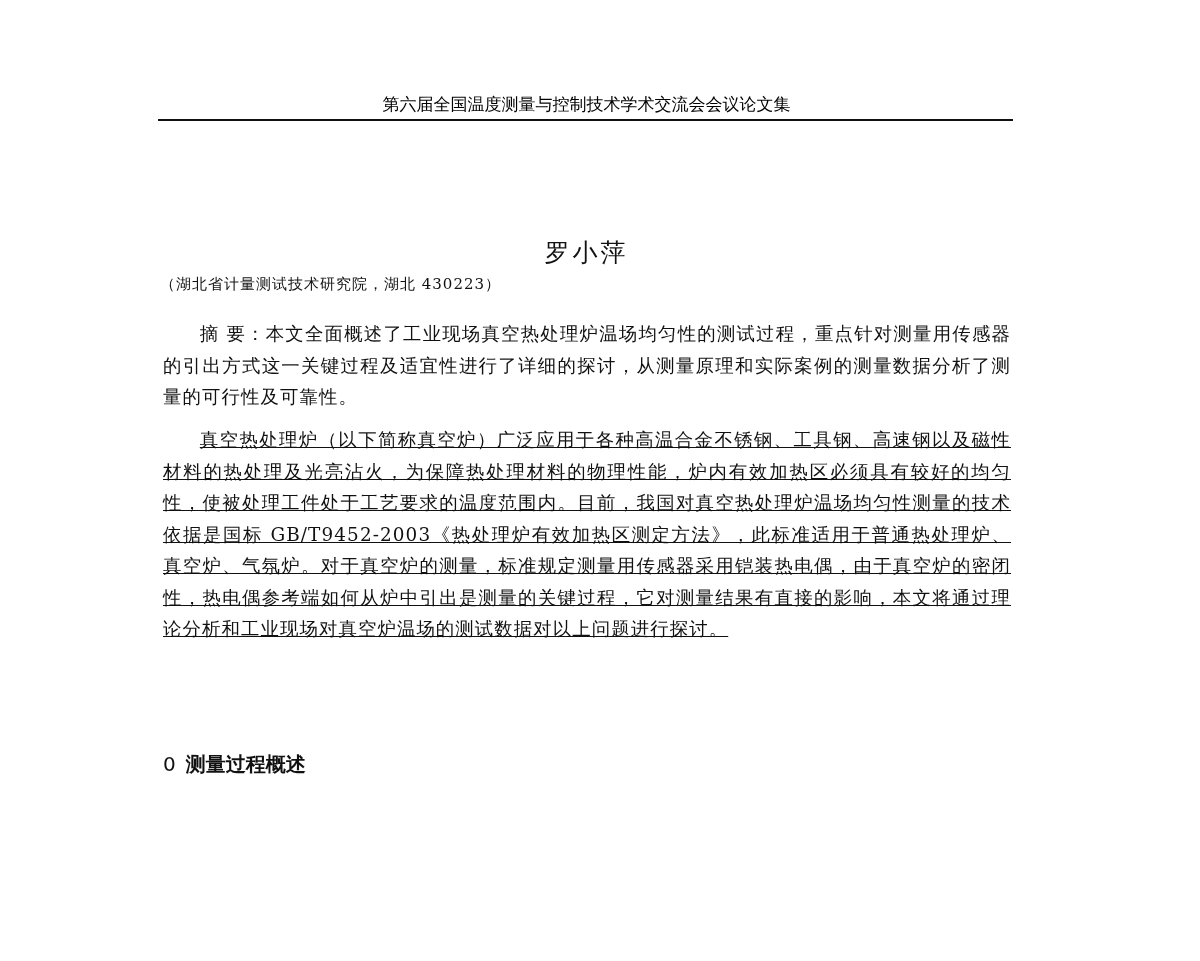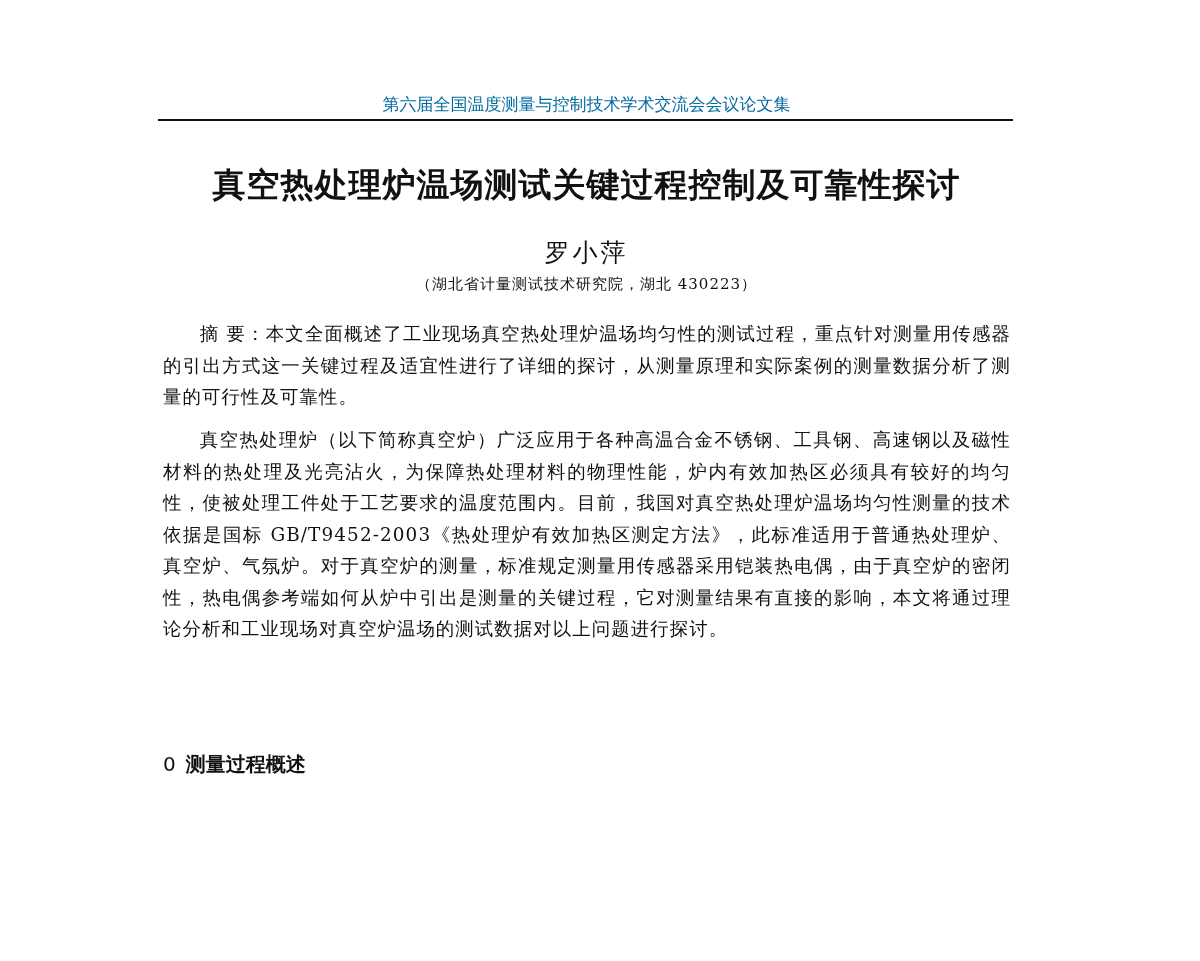--- a/index.html
+++ b/index.html
@@ -1,46 +1,45 @@
 <!DOCTYPE html>
 <html><head>
 <meta charset="utf-8">
 <style>
   html, body { margin: 0; padding: 0; background: #ffffff; }
   body { width: 1200px; height: 961px; overflow: hidden; position: relative;
          font-family: "DejaVu Serif", "Liberation Serif", serif; color: #111; }
   .page { position: absolute; left: 0; top: 0; width: 1200px; height: 961px; }
   .running-header { position: absolute; left: 160px; width: 853px; top: 93px;
-    text-align: center; font-size: 17px; letter-spacing: 0px; color: #0369a1; }
+    text-align: center; font-size: 17px; letter-spacing: 0px; color: #000000; }
   .header-rule { position: absolute; left: 158px; width: 855px; top: 119px; height: 2px; background: #111; }
   .title { position: absolute; left: 160px; width: 853px; top: 163px; text-align: center;
     font-family: "DejaVu Sans", "Liberation Sans", sans-serif; font-weight: bold;
     font-size: 33px; letter-spacing: 1px; color: #111; }
   .author { position: absolute; left: 160px; width: 853px; top: 236px; text-align: center;
     font-size: 25px; letter-spacing: 3px; }
-  .affiliation { position: absolute; left: 160px; width: 853px; top: 275px; text-align: center;
+  .affiliation { position: absolute; left: 160px; width: 853px; top: 275px; 
     font-size: 15px; letter-spacing: 1px; }
   .para { position: absolute; left: 163px; width: 848px; font-size: 18.4px; line-height: 31.5px;
     text-align: justify; text-indent: 2em; letter-spacing: 1.1px; margin: 0; }
   .para .kw { font-family: "DejaVu Sans", "Liberation Sans", sans-serif; font-weight: normal; }
   .abstract { top: 318px; }
-  .intro { top: 424px; }
+  .intro { top: 424px; text-decoration: underline; }
   .section-heading { position: absolute; left: 163px; top: 751px;
     font-family: "DejaVu Sans", "Liberation Sans", sans-serif; font-weight: bold; font-size: 20px; }
   .section-heading .num { font-weight: normal; margin-right: 10px; }
   .body1 { top: 799px; letter-spacing: 0.6px; }
 </style>
 </head>
 <body>
 
 <div class="page">
   <div class="running-header">第六届全国温度测量与控制技术学术交流会会议论文集</div>
   <div class="header-rule"></div>
 
-  <div class="title">真空热处理炉温场测试关键过程控制及可靠性探讨</div>
   <div class="author">罗小萍</div>
   <div class="affiliation">（湖北省计量测试技术研究院，湖北 430223）</div>
 
   <p class="para abstract"><span class="kw">摘 要：</span><span>本文全面概述了工业现场真空热处理炉温场均匀性的测试过程，重点针对测量用传感器的引出方式这一关键过程及适宜性进行了详细的探讨，从测量原理和实际案例的测量数据分析了测量的可行性及可靠性。</span></p>
 
   <p class="para intro">真空热处理炉（以下简称真空炉）广泛应用于各种高温合金不锈钢、工具钢、高速钢以及磁性材料的热处理及光亮沾火，为保障热处理材料的物理性能，炉内有效加热区必须具有较好的均匀性，使被处理工件处于工艺要求的温度范围内。目前，我国对真空热处理炉温场均匀性测量的技术依据是国标 GB/T9452-2003《热处理炉有效加热区测定方法》，此标准适用于普通热处理炉、真空炉、气氛炉。对于真空炉的测量，标准规定测量用传感器采用铠装热电偶，由于真空炉的密闭性，热电偶参考端如何从炉中引出是测量的关键过程，它对测量结果有直接的影响，本文将通过理论分析和工业现场对真空炉温场的测试数据对以上问题进行探讨。</p>
 
   <div class="section-heading"><span class="num">0</span><span>测量过程概述</span></div>
 
 </div>

